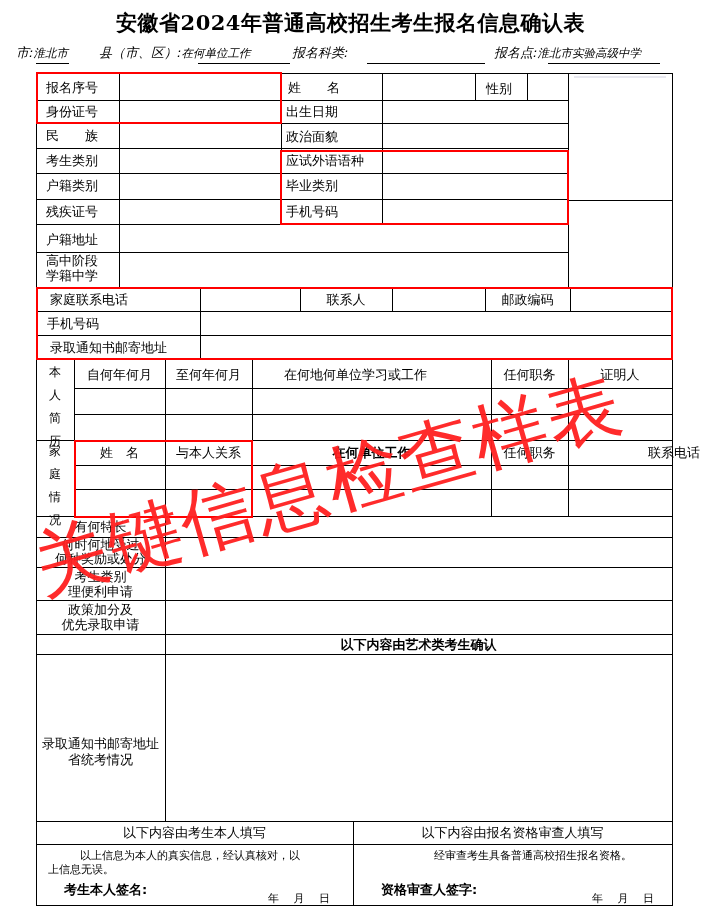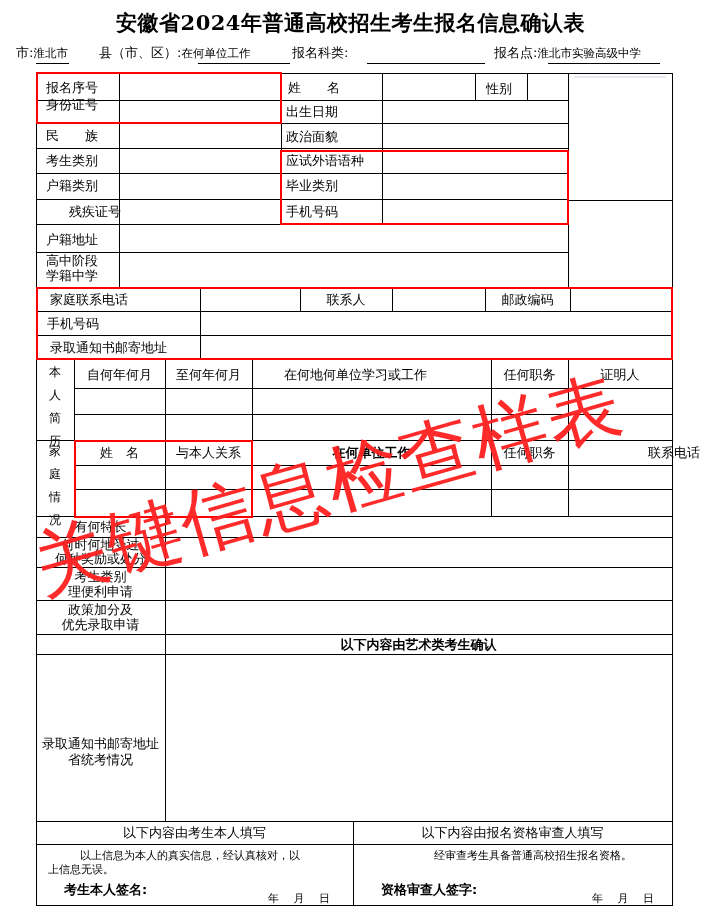--- a/index.html
+++ b/index.html
@@ -1,20 +1,20 @@
 <!DOCTYPE html>
 <html><head>
 <meta charset="utf-8">
 <style>
   html, body { margin:0; padding:0; background:#fff; }
   body { width:701px; height:915px; position:relative; overflow:hidden;
          font-family:"DejaVu Sans","Liberation Sans",sans-serif; color:#000; }
   .title { position:absolute; left:0; top:9px; width:701px; text-align:center;
            font-family:"DejaVu Serif","Liberation Serif",serif; font-size:21px; font-weight:bold; letter-spacing:0.5px; }
-  .meta { position:absolute; top:44px; font-size:13px; white-space:nowrap; }
+  .meta { position:absolute; top:44px; font-size:13px; white-space:nowrap;font-style:italic; }
   .meta .val { font-size:11.5px; }
   .uline { position:absolute; height:1px; background:#000; top:63px; }
   .abs { position:absolute; box-sizing:border-box; }
   .hl { position:absolute; height:1px; background:#000; }
   .vl { position:absolute; width:1px; background:#000; }
   .lbl { position:absolute; font-size:13px; white-space:nowrap; line-height:15px; }
   .c { text-align:center; }
   .red { position:absolute; border:2px solid #ff0000; box-sizing:border-box; }
   .small { font-size:11px; }
   .bold { font-weight:bold; }
@@ -66,25 +66,25 @@
 
 <div class="vl" style="left:119px;top:73px;height:215px;"></div>
 <div class="vl" style="left:281px;top:73px;height:151px;"></div>
 <div class="vl" style="left:382px;top:73px;height:151px;"></div>
 <div class="vl" style="left:475px;top:73px;height:27px;"></div>
 <div class="vl" style="left:527px;top:73px;height:27px;"></div>
 <div class="vl" style="left:568px;top:73px;height:215px;"></div>
 <div class="photo-top"></div>
 
 <div class="lbl" style="left:46px;top:80px;">报名序号</div>
-<div class="lbl" style="left:46px;top:97px;text-align:right;">身份证号</div>
+<div class="lbl" style="left:46px;top:104px;text-align:right;">身份证号</div>
 <div class="lbl" style="left:46px;top:128px;">民　　族</div>
 <div class="lbl" style="left:46px;top:153px;">考生类别</div>
 <div class="lbl" style="left:46px;top:178px;">户籍类别</div>
-<div class="lbl" style="left:46px;top:204px;margin-left:23px;">残疾证号</div>
+<div class="lbl" style="left:46px;top:204px;">残疾证号</div>
 <div class="lbl" style="left:46px;top:232px;">户籍地址</div>
 <div class="lbl" style="left:46px;top:253px;line-height:15px;white-space:normal;width:60px;">高中阶段学籍中学</div>
 
 <div class="lbl" style="left:288px;top:80px;">姓　　名</div>
 <div class="lbl" style="left:486px;top:81px;">性别</div>
 <div class="lbl" style="left:286px;top:104px;">出生日期</div>
 <div class="lbl" style="left:286px;top:129px;">政治面貌</div>
 <div class="lbl" style="left:286px;top:153px;">应试外语语种</div>
 <div class="lbl" style="left:286px;top:178px;">毕业类别</div>
 <div class="lbl" style="left:286px;top:204px;">手机号码</div>

